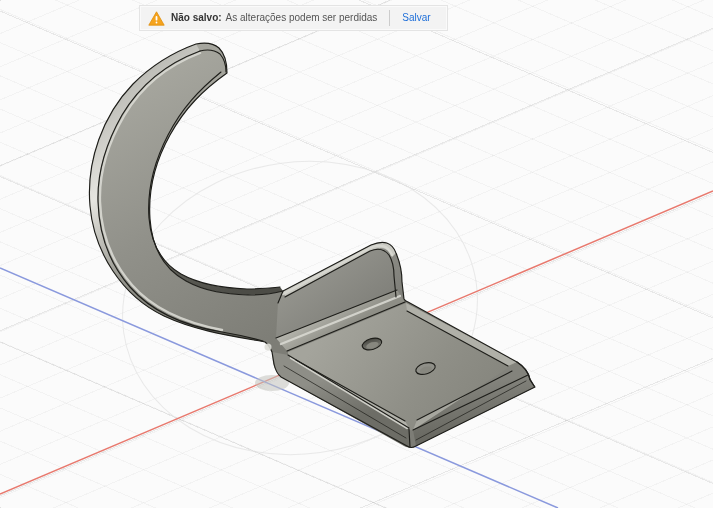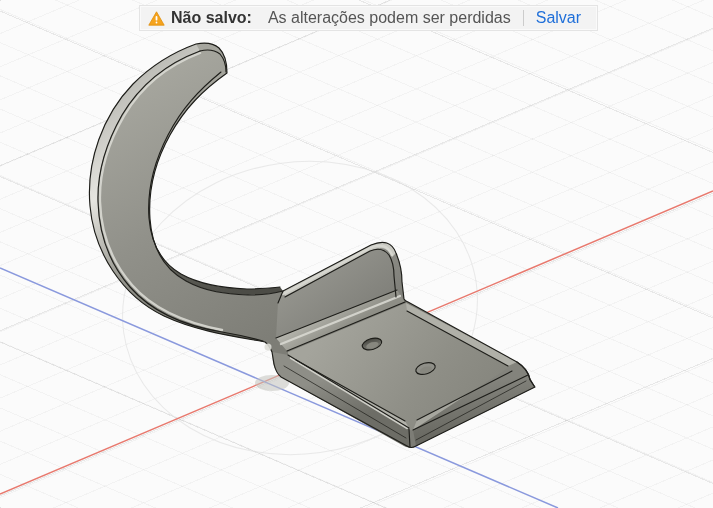--- a/index.html
+++ b/index.html
@@ -32,26 +32,26 @@
   }
   .viewport svg{position:absolute;left:0;top:0;}
 
   
   .notif-bar{
     position:absolute;left:139px;top:5px;height:26px;
     display:flex;align-items:center;
     background:var(--bar-bg);
     border:1px solid var(--bar-border);
     padding:0 4px 0 8px;
-    font-size:16px;line-height:24px;white-space:nowrap;
+    font-size:10px;line-height:24px;white-space:nowrap;
     box-shadow:0 0 0 1px rgba(255,255,255,0.6) inset;
   }
   .notif-bar .warn-icon{width:17px;height:15px;margin-right:6px;flex:0 0 auto;}
   .notif-title{font-weight:bold;color:var(--text-strong);}
-  .notif-msg{color:var(--text-dim);margin-left:16px;}
+  .notif-msg{color:var(--text-dim);margin-left:4px;}
   .notif-divider{width:1px;height:16px;background:var(--divider);margin-left:12px;}
   .save-link{color:var(--accent);padding:0 12px;text-decoration:none;cursor:pointer;}
 </style>
 </head>
 <body>
 
 <div class="screen">
 
   <div class="viewport">
     <svg width="713" height="508" viewBox="0 0 713 508">

